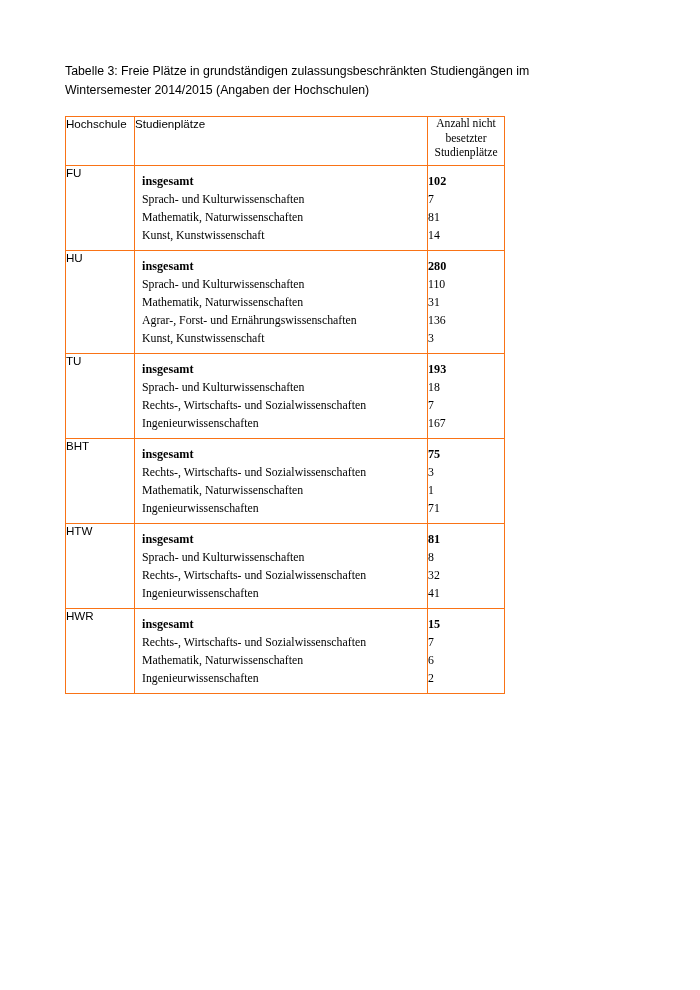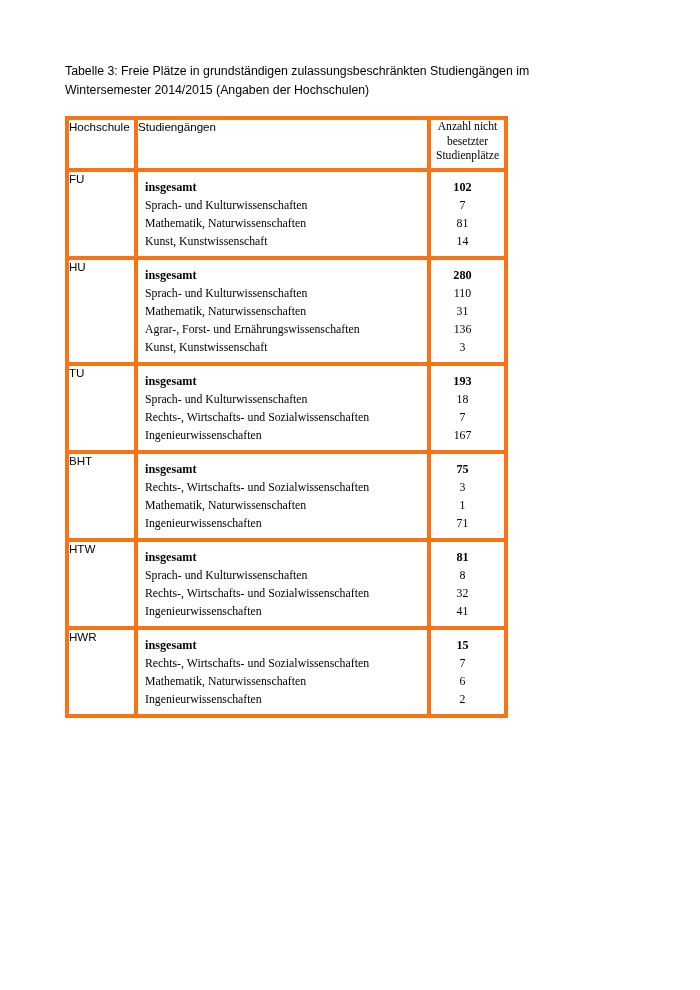--- a/index.html
+++ b/index.html
@@ -37,21 +37,21 @@
     top: 116px;
     border-collapse: collapse;
     table-layout: fixed;
     width: 439px;
   }
   table.data col.c0 { width: 69px; }
   table.data col.c1 { width: 293px; }
   table.data col.c2 { width: 77px; }
 
   table.data td, table.data th {
-    border: 4px solid #f97316;
+    border: 1px solid #f97316;
     vertical-align: top;
     padding: 0;
     font-size: 11.6px;
     font-weight: normal;
     text-align: left;
     margin-left: 33px;
   }
   
   .hdr td {
     padding: 6px 5px 8px 5px;
@@ -85,21 +85,20 @@
     line-height: 18px;
     font-size: 11.8px;
     white-space: nowrap;
     overflow: hidden;
     font-family: Liberation Serif, serif;
   }
   .rows-cell .line {
     padding-left: 7px;
   }
   .nums-cell .line {
-    text-align: center;
     padding-right: 10px;
   }
   .line.first {
     font-weight: bold;
     font-size: 12.2px;
   }
   .pad-top { height: 6px; }
   .pad-bot { height: 6px; }
 </style>
 </head>
@@ -111,21 +110,21 @@
 
   <table class="data">
     <colgroup>
       <col class="c0">
       <col class="c1">
       <col class="c2">
     </colgroup>
     <tbody>
       <tr class="hdr">
         <td>Hochschule</td>
-        <td>Studiengängen</td>
+        <td>Studienplätze</td>
         <td class="h-num">Anzahl nicht besetzter Studienplätze</td>
       </tr>
 
     <tr>
           <td class="inst">FU</td>
           <td class="rows-cell">
             <div class="pad-top"></div>
             <div class="line first">insgesamt</div>
             <div class="line">Sprach- und Kulturwissenschaften</div>
             <div class="line">Mathematik, Naturwissenschaften</div>

